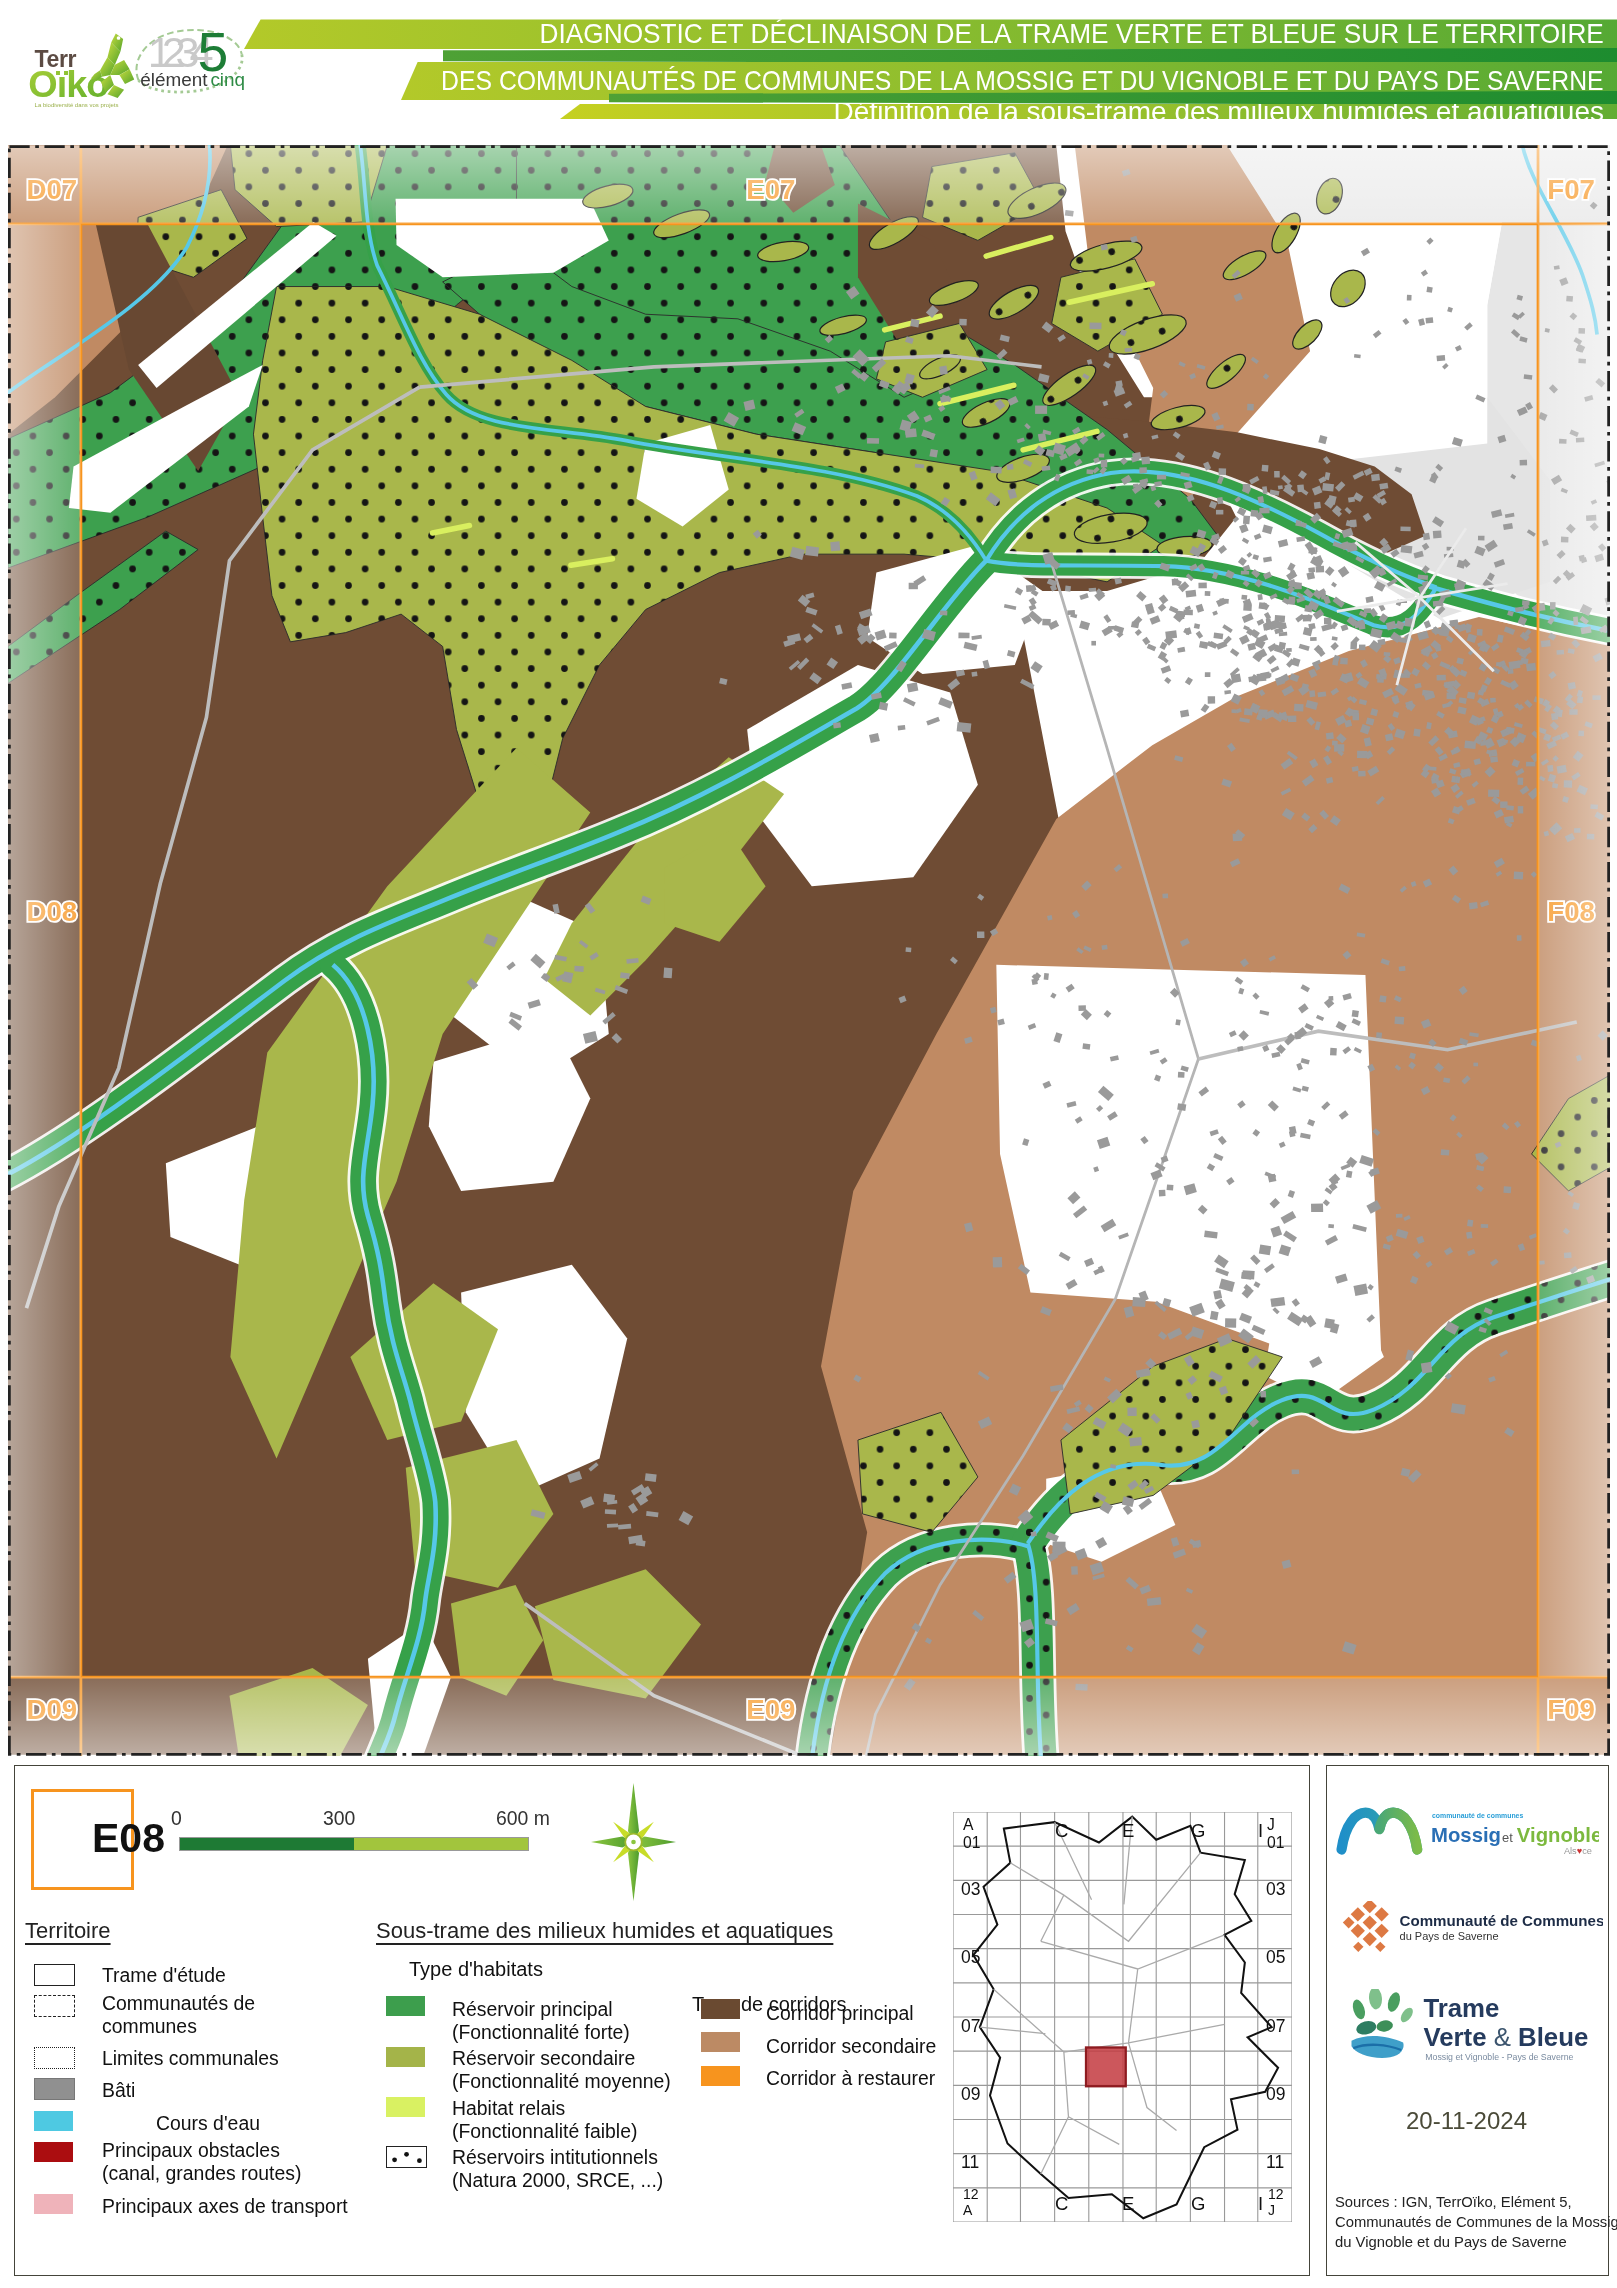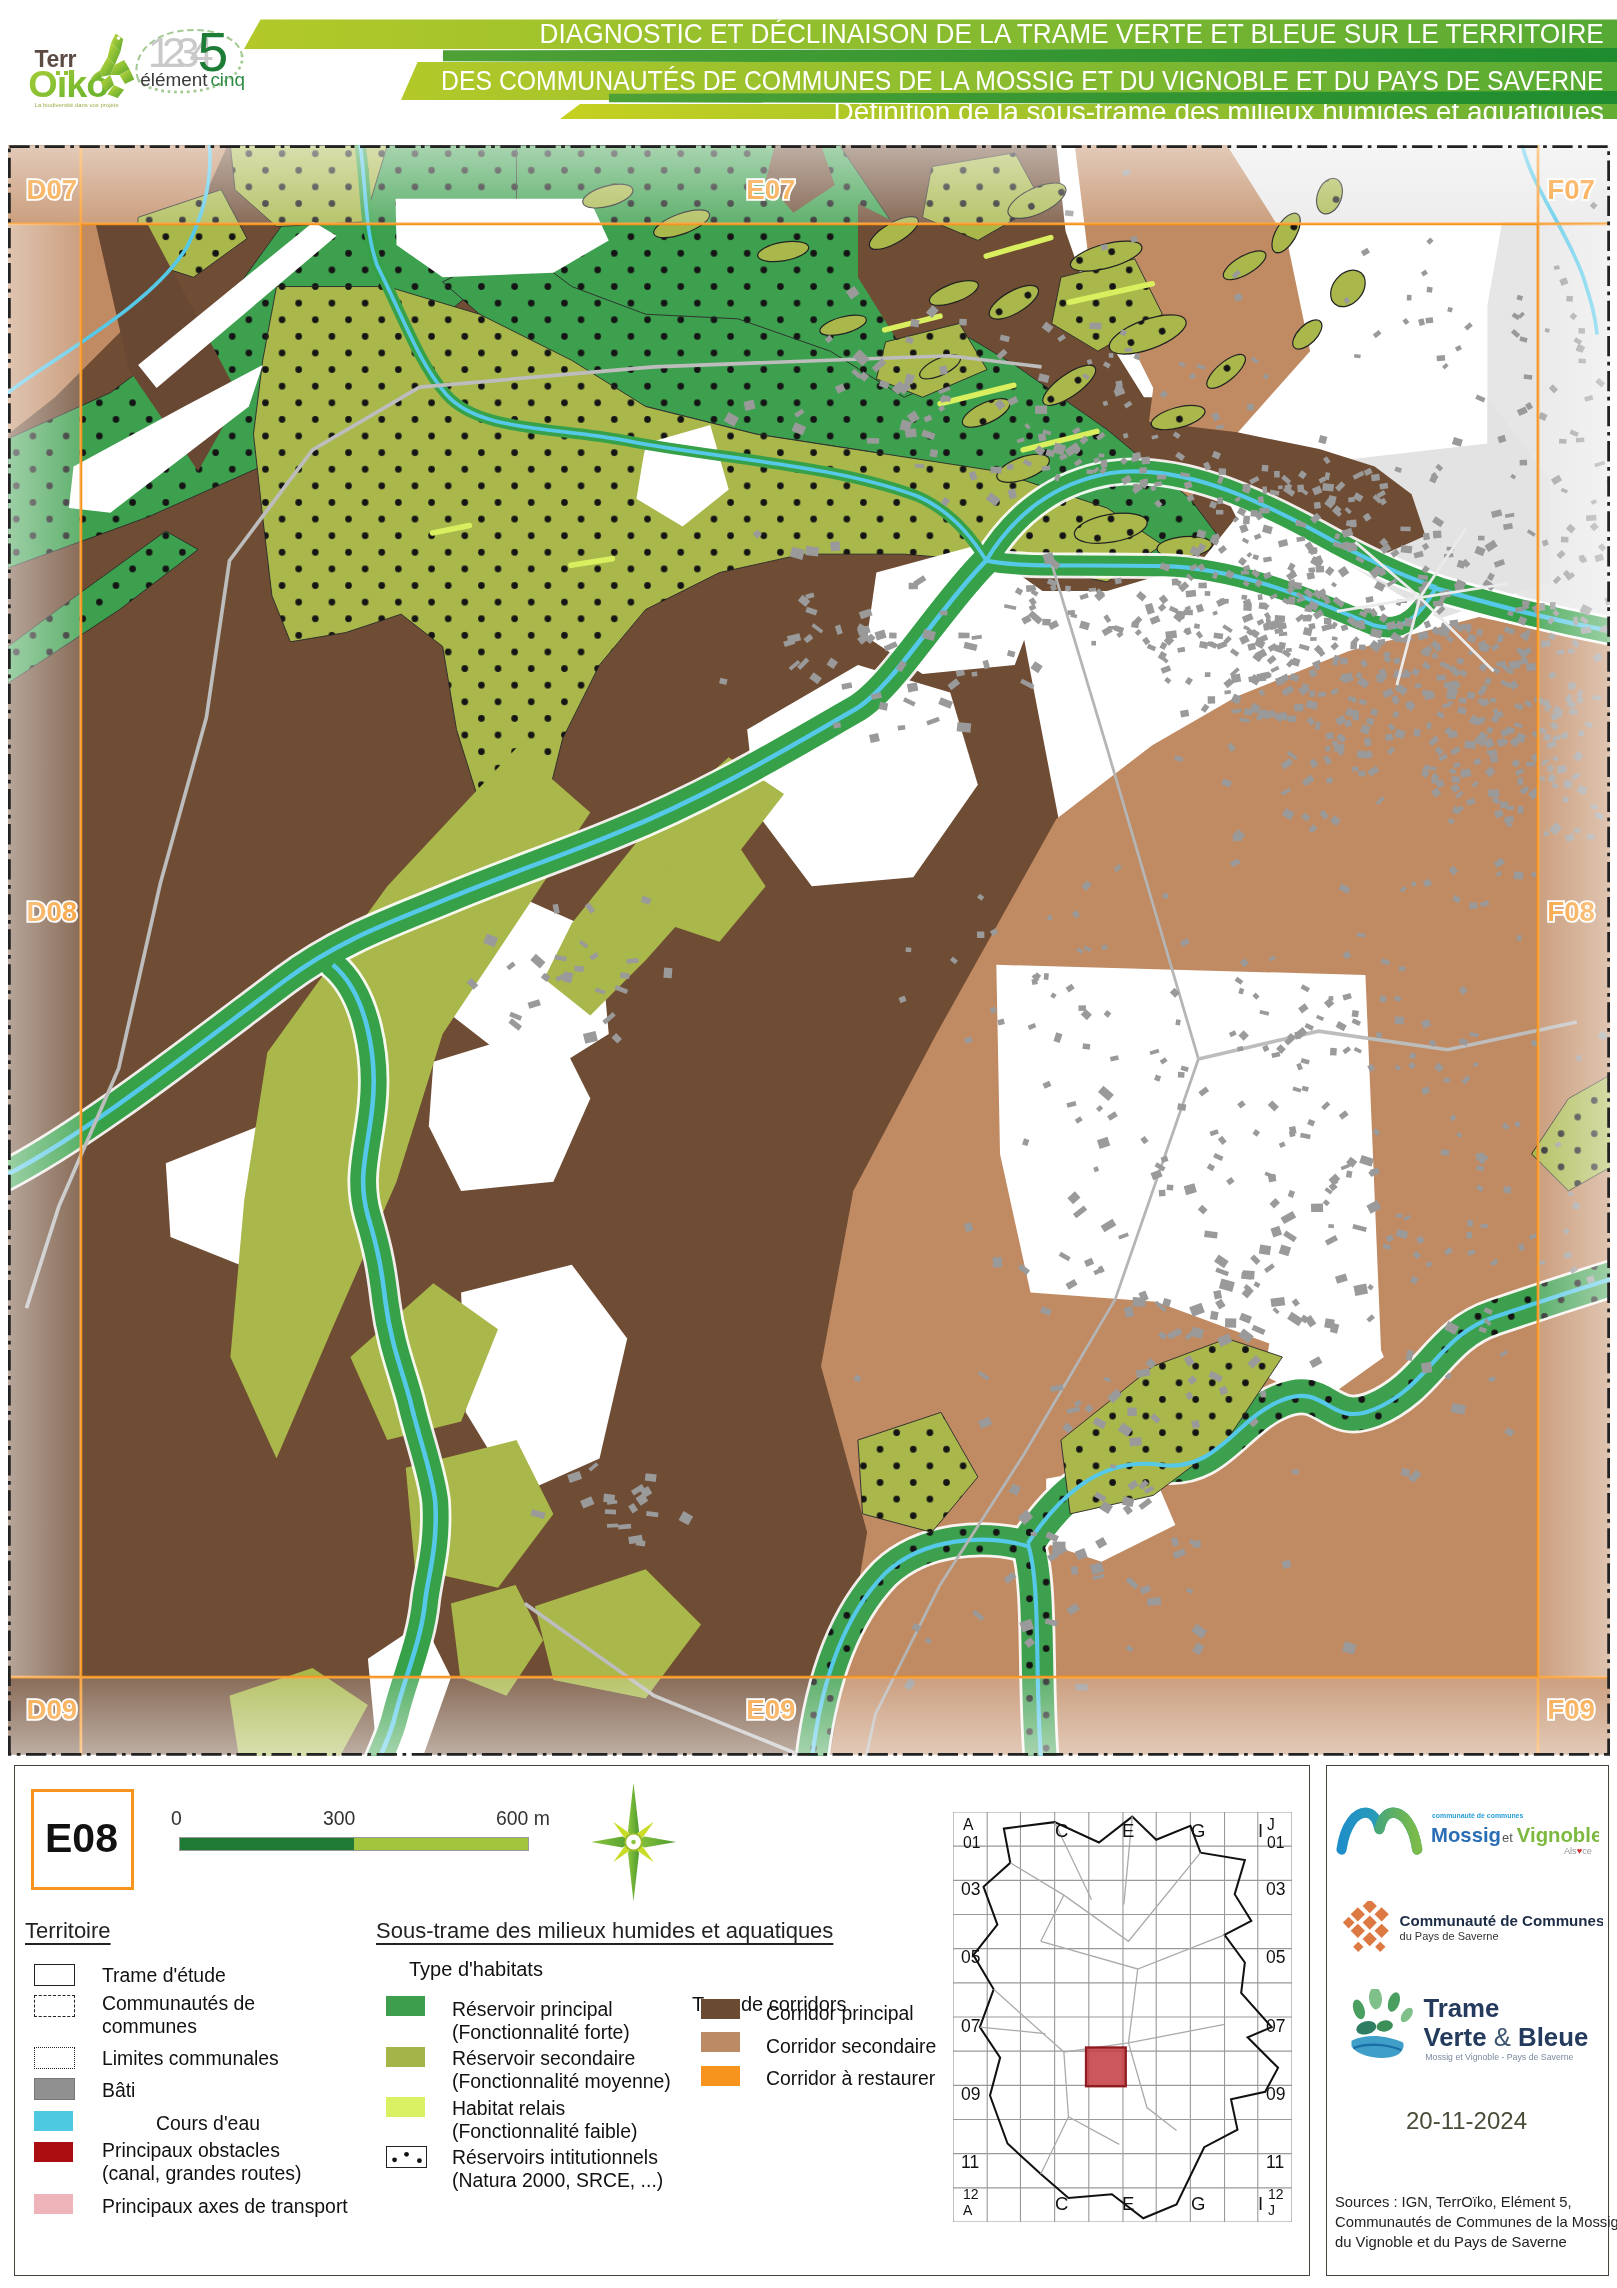--- a/index.html
+++ b/index.html
@@ -1640,21 +1640,21 @@
       </linearGradient>
     </defs>
     <rect x="0" y="0" width="1736" height="85" fill="url(#fadeT)"></rect>
     <rect x="0" y="1660" width="1736" height="85" fill="url(#fadeB)"></rect>
     <rect x="0" y="85" width="79" height="1575" fill="url(#fadeL)"></rect>
     <rect x="1658" y="85" width="78" height="1575" fill="url(#fadeR)"></rect>
     <rect x="1.5" y="1.5" width="1733" height="1742" fill="none" stroke="#222" stroke-width="3" stroke-dasharray="22 6 4 6"></rect>
   </svg>
 <div class="panel" style="left:14px;top:1765px;width:1294px;height:509px;"></div>
 <div class="abs" style="left:31px;top:1789px;width:97px;height:95px;border:3.7px solid #f7941e;"></div>
-<div class="abs" style="left:31px;top:1789px;width:101px;height:99px;line-height:99px;text-align:center;font-size:41px;font-weight:bold;color:#111;">E08</div>
+<div class="abs" style="left:31px;top:1789px;width:101px;height:99px;line-height:99px;text-align:center;font-size:41px;font-weight:bold;color:#111;padding-left:47px;">E08</div>
 <div class="abs" style="left:179px;top:1837px;width:175px;height:12px;background:#1e7a34;border:0.9px solid #999;"></div>
 <div class="abs" style="left:354px;top:1837px;width:174px;height:12px;background:#a2c53d;border:0.9px solid #999;border-left:none;"></div>
 <div class="abs it" style="left:171px;top:1807px;color:#333;">0</div>
 <div class="abs it" style="left:323px;top:1807px;color:#333;">300</div>
 <div class="abs it" style="left:496px;top:1807px;color:#333;text-align:right;">600 m</div>
 <svg class="abs" style="left:578px;top:1779px" width="111" height="126" viewBox="0 0 120 136">
 <g transform="translate(60,68)">
 <defs>
         <linearGradient id="cg" x1="0" y1="0" x2="1" y2="0">
 <stop offset="0" stop-color="#8cc63f"></stop>

